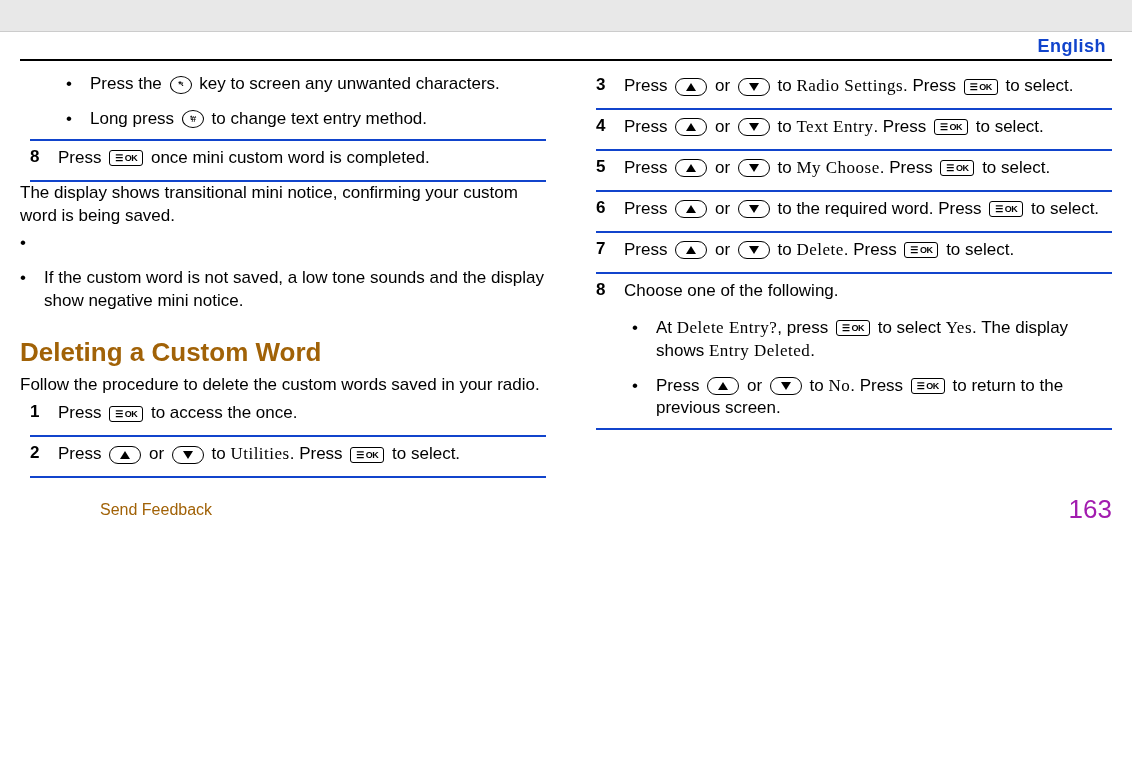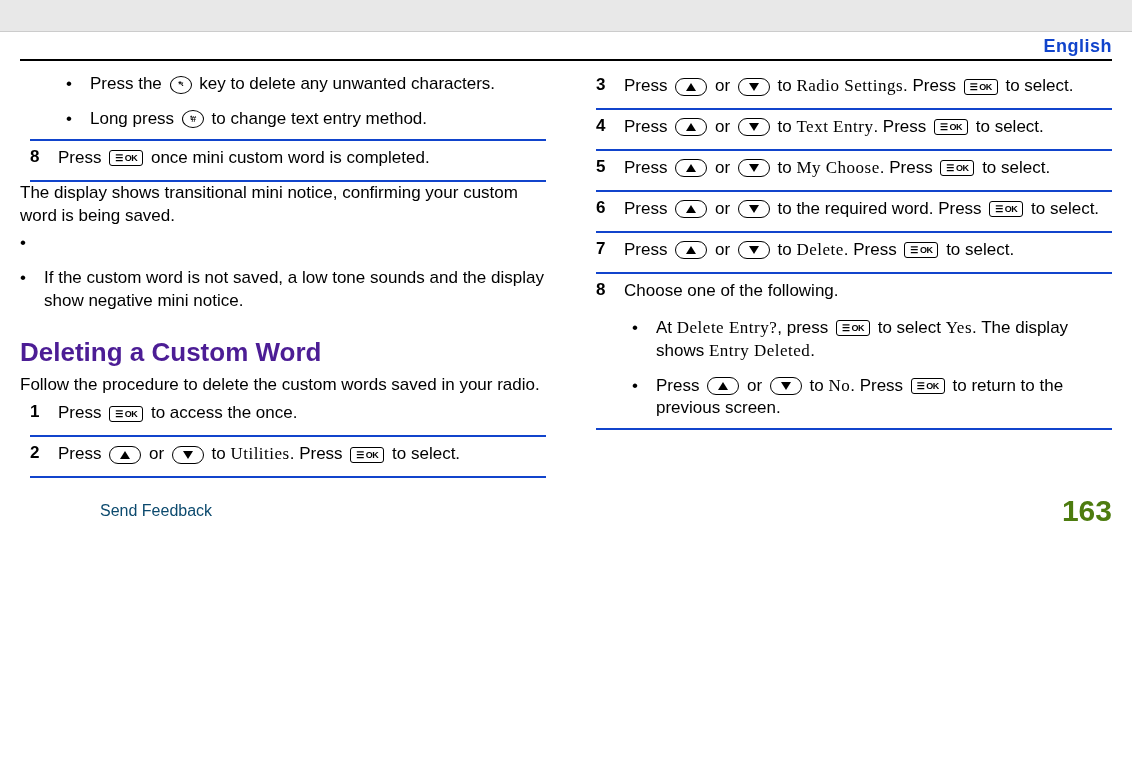--- a/index.html
+++ b/index.html
@@ -15,21 +15,21 @@
   .topbar {
     height: 32px;
     background: #e8e8e8;
     border-bottom: 1px solid #ccc;
   }
   .lang-header {
     text-align: right;
     color: #1144cc;
     font-weight: bold;
     font-size: 18px;
-    padding: 4px 20px 2px 20px;
+    padding: 4px 26px 2px 20px;
     letter-spacing: 0.5px;
   }
   .hr-top {
     border: none;
     border-top: 2px solid #000;
     margin: 0 20px 8px 20px;
   }
   .columns {
     display: flex;
     gap: 40px;
@@ -65,21 +65,21 @@
   }
   .bullet-row.outer {
     padding-left: 0;
   }
   .bullet-dot { min-width: 10px; }
   .para {
     line-height: 1.35;
     margin: 0 0;
   }
   .section-title {
-    color: #4c1d95;
+    color: #a16207;
     font-size: 26px;
     font-weight: bold;
     margin: 16px 0 6px 0;
   }
   .icon-ok {
     display: inline-block;
     width: 34px; height: 16px;
     border: 1.5px solid #000;
     border-radius: 3px;
     font-size: 9px;
@@ -121,47 +121,47 @@
     letter-spacing: 0.5px;
   }
   .footer {
     display: flex;
     justify-content: space-between;
     align-items: center;
     padding: 6px 20px 10px 100px;
     margin-top: 10px;
   }
   .send-feedback {
-    color: #0c4a6e;
+    color: #a16207;
     font-size: 16px;
   }
   .page-num {
-    color: #4d7c0f;
-    font-weight: bold;
-    font-size: 30px;
+    color: #a21caf;
+    font-weight: normal;
+    font-size: 26px;
   }
 </style>
 </head>
 <body>
 
 <div class="topbar"></div>
 
 <div class="lang-header">English</div>
 <hr class="hr-top">
 
 <div class="columns">
 
   <div class="col">
 
     <div class="bullet-row">
       <span class="bullet-dot">•</span>
       <span>
         <span>Press the </span>
         <span class="icon-round">*⁠‹</span>
-        <span> key to delete any unwanted characters.</span>
+        <span> key to screen any unwanted characters.</span>
       </span>
     </div>
 
     <div class="bullet-row">
       <span class="bullet-dot">•</span>
       <span>
         <span>Long press </span>
         <span class="icon-round">ᵗ#</span>
         <span> to change text entry method.</span>
       </span>

